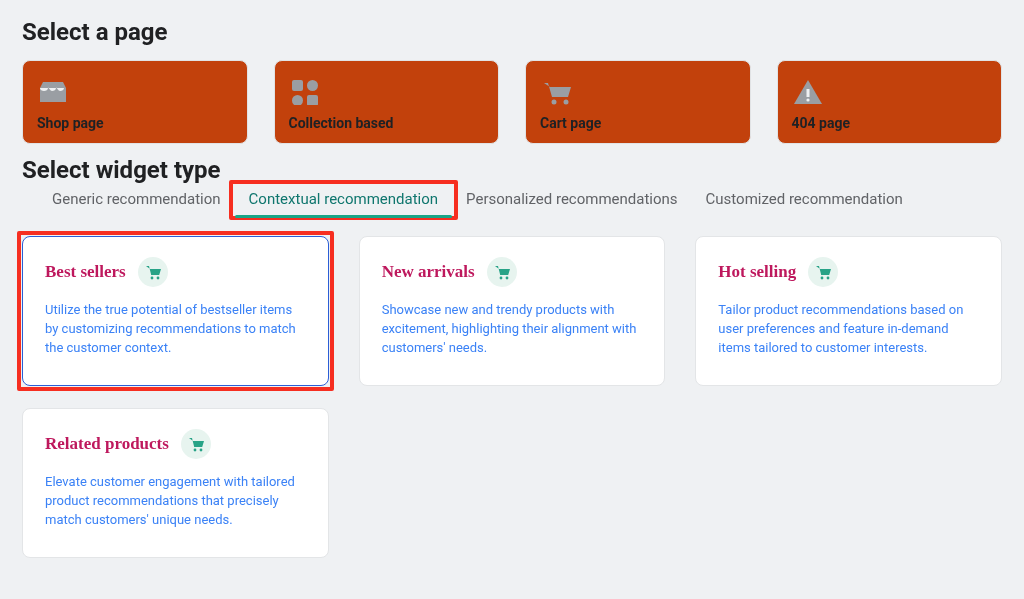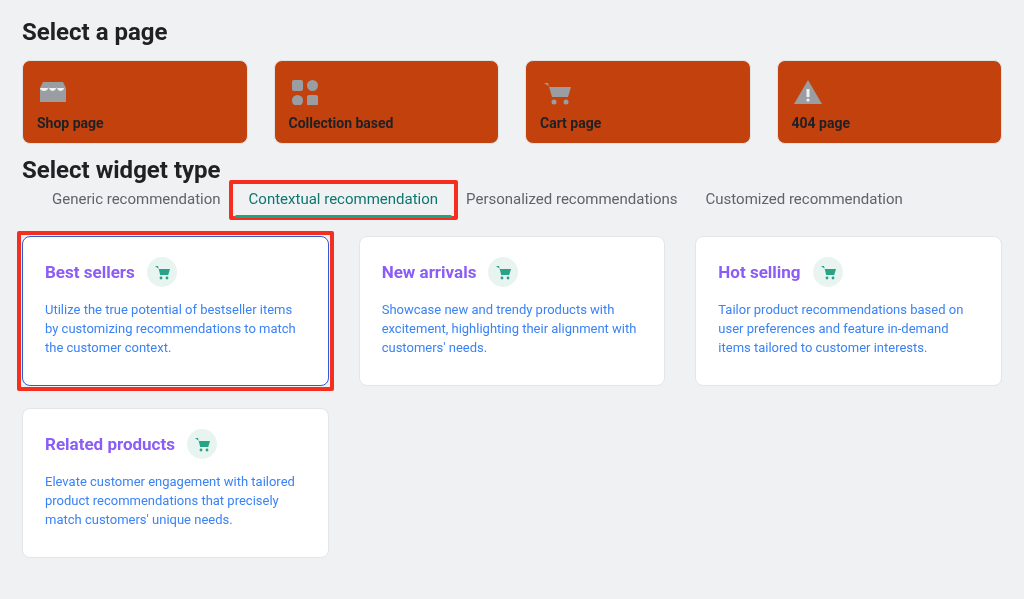--- a/index.html
+++ b/index.html
@@ -108,22 +108,23 @@
   }
   .widget-title-row {
     display: flex;
     align-items: center;
     gap: 12px;
     margin-bottom: 14px;
   }
   .widget-title {
     font-size: 17px;
     font-weight: 700;
-    color: #8b5cf6;
+    color: #be185d;
     white-space: nowrap;
+    font-family: Liberation Serif, serif;
   }
   .cart-badge {
     width: 30px; height: 30px;
     border-radius: 50%;
     background: #e7f4ef;
     display: flex; align-items: center; justify-content: center;
     flex-shrink: 0;
   }
   .widget-desc {
     font-size: 13px;

